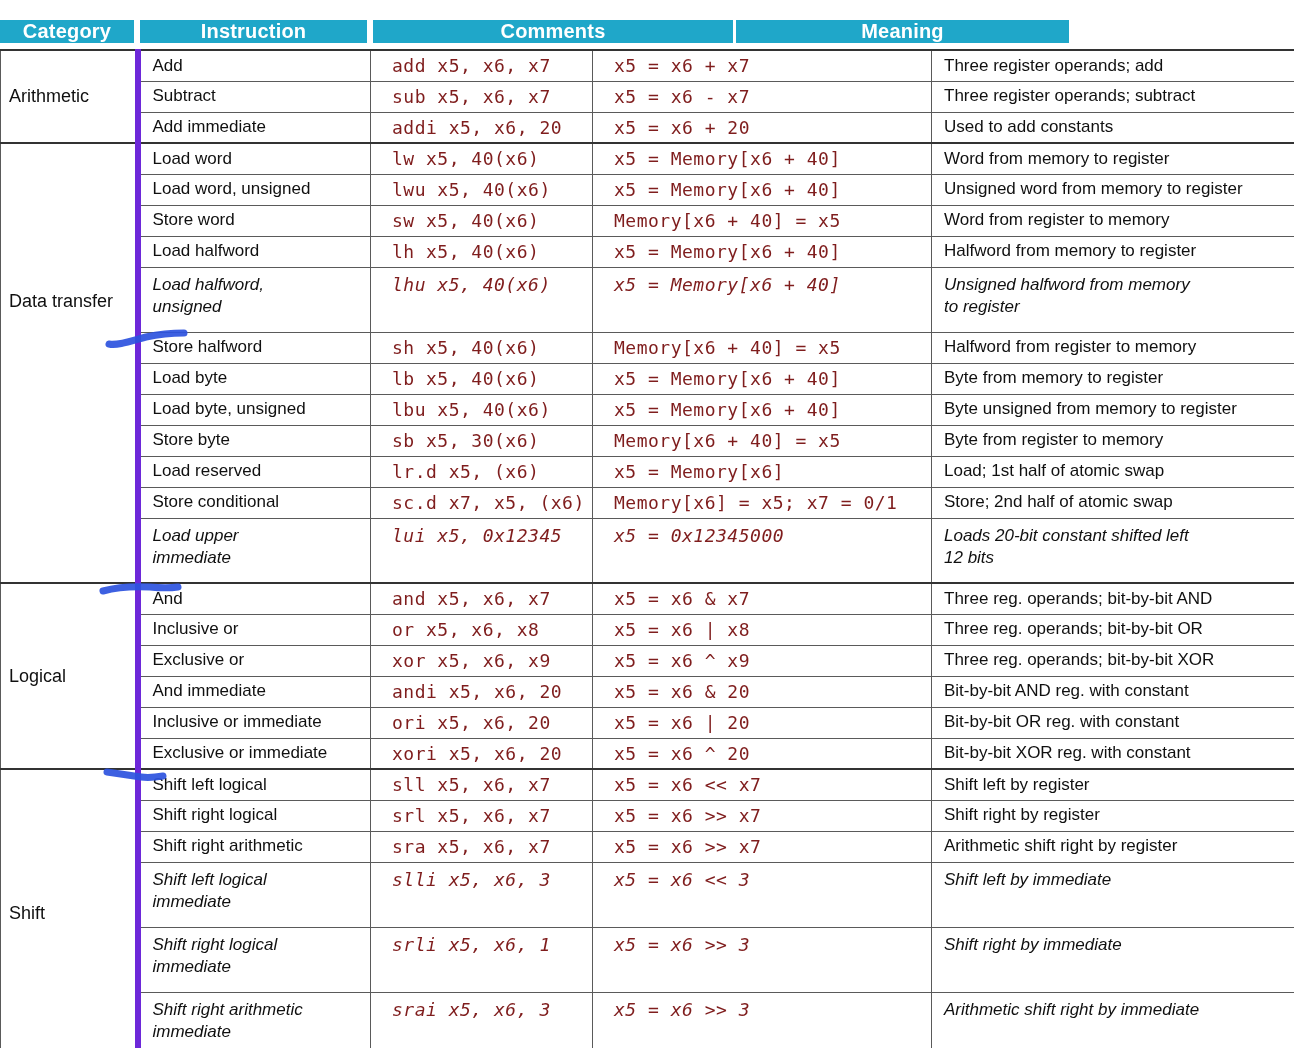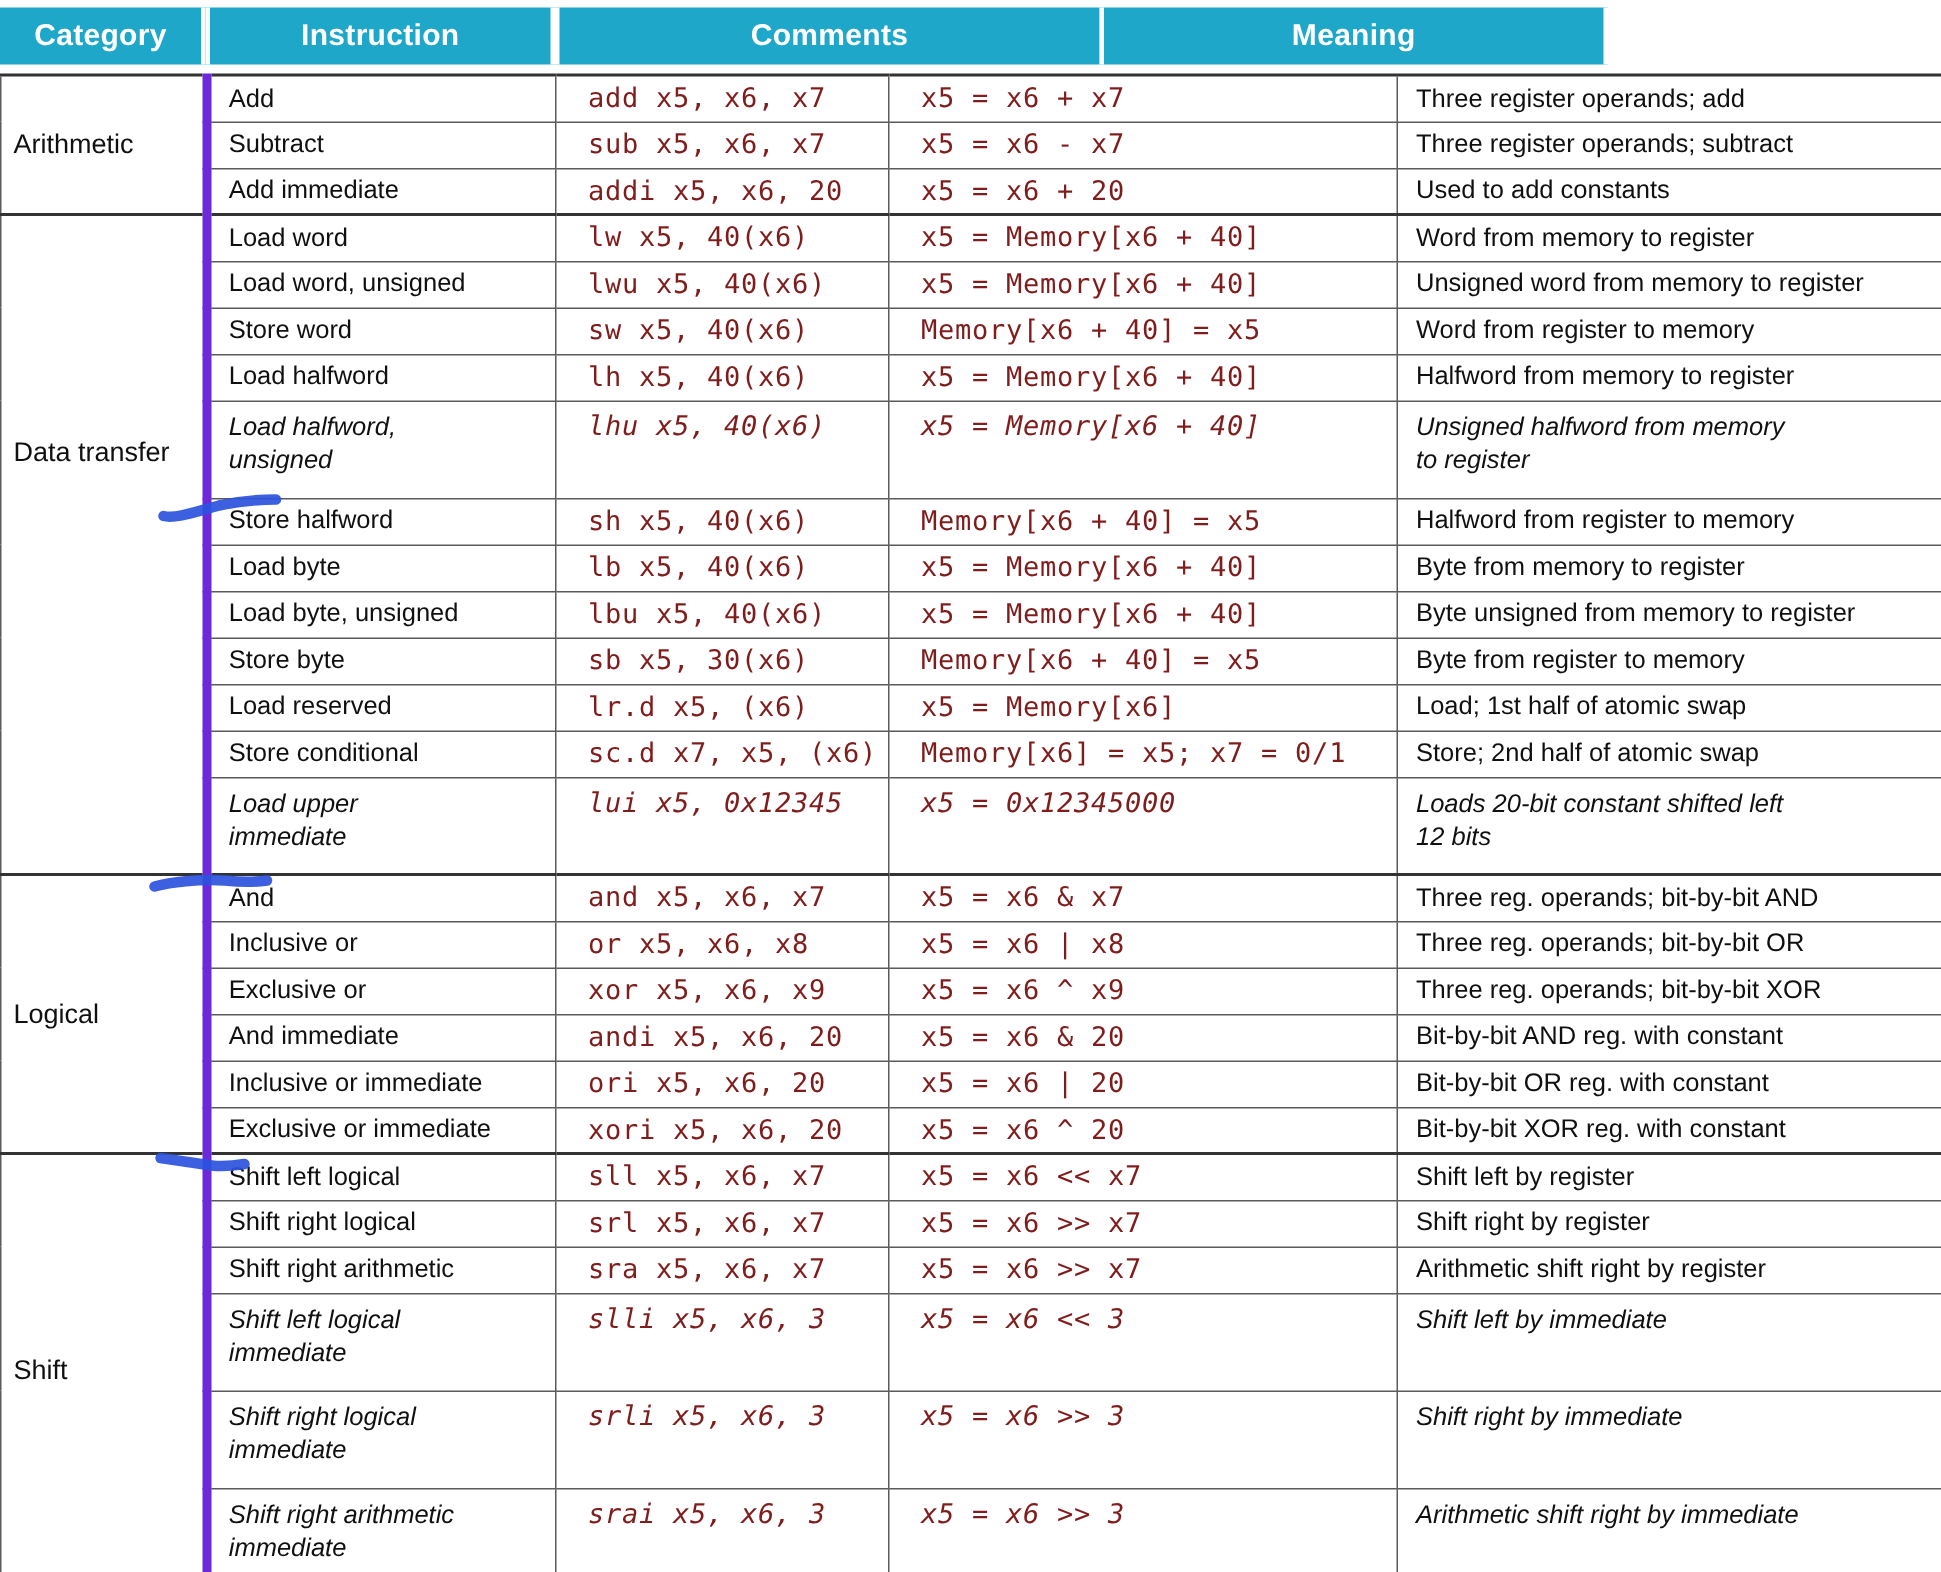--- a/index.html
+++ b/index.html
@@ -11,20 +11,21 @@
     overflow: hidden;
     background: #ffffff;
     padding-top: 5px;
     font-family: "Liberation Sans", sans-serif;
   }
   
   .header-row {
     display: flex;
     height: 38px;
     margin-bottom: 6px;
+    align-items: flex-end;
   }
   .hcell {
     background: var(--header-bg, #1fa7c9);
     color: var(--header-text, #ffffff);
     font-weight: bold;
     font-size: 20px;
     letter-spacing: 0.2px;
     display: flex;
     align-items: center;
     justify-content: center;
@@ -264,21 +265,21 @@
         <tr class="tall">
           <td class="instr">Shift left logical
 immediate</td>
           <td class="mono">slli x5, x6, 3</td>
           <td class="mono">x5 = x6 &lt;&lt; 3</td>
           <td class="com">Shift left by immediate</td>
         </tr>
         <tr class="tall">
           <td class="instr">Shift right logical
 immediate</td>
-          <td class="mono">srli x5, x6, 3</td>
+          <td class="mono">srli x5, x6, 1</td>
           <td class="mono">x5 = x6 &gt;&gt; 3</td>
           <td class="com">Shift right by immediate</td>
         </tr>
         <tr class="tall">
           <td class="instr">Shift right arithmetic
 immediate</td>
           <td class="mono">srai x5, x6, 3</td>
           <td class="mono">x5 = x6 &gt;&gt; 3</td>
           <td class="com">Arithmetic shift right by immediate</td>
         </tr>

